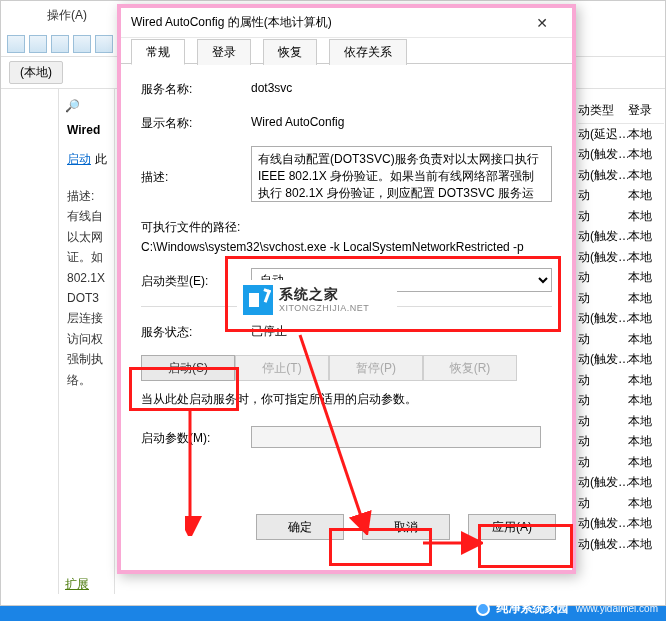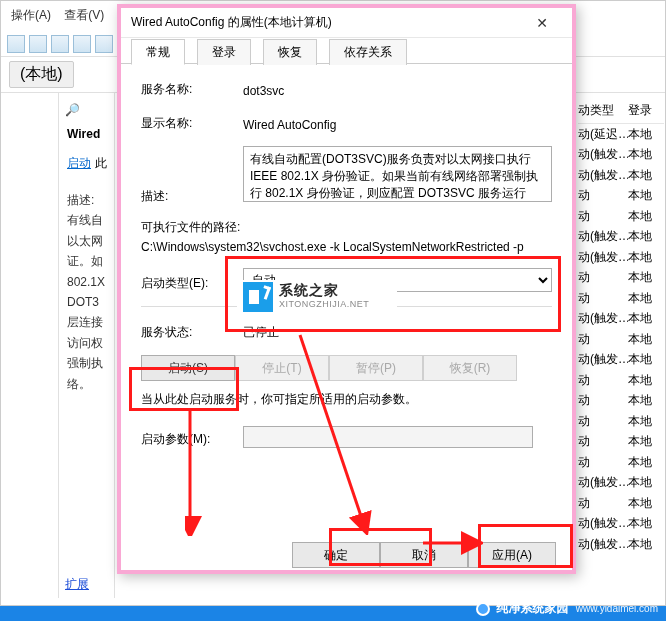--- a/index.html
+++ b/index.html
@@ -20,21 +20,21 @@
     width: 666px; height: 606px;
     background: #fff;
     border: 1px solid #ccc;
   }
   .ie-menu {
     height: 30px;
     padding: 6px 10px 0 10px;
     font-size: 12px;
     color: #333;
   }
-  .ie-menu span { margin-right: 10px; }
+  .ie-menu span { margin-right: 10px; margin-left: 36px; }
   .ie-tools {
     height: 26px;
     padding: 0 6px;
     display: flex; align-items: center; gap: 4px;
     border-bottom: 1px solid #e0e0e0;
   }
   .tool-ico {
     width: 18px; height: 18px;
     border: 1px solid #9bbfd9;
     background: linear-gradient(#eaf3fa, #cfe4f3);
@@ -43,21 +43,21 @@
   .addr-area {
     padding: 4px 8px;
     border-bottom: 1px solid #e0e0e0;
   }
   .addr-badge {
     display: inline-block;
     background: #f0f0f0;
     border: 1px solid #ccc;
     border-radius: 2px;
     padding: 2px 10px;
-    font-size: 16px;
+    font-size: 12px;
   }
   .mmc-body { display: flex; height: 505px; }
   .mmc-left {
     width: 58px; flex: 0 0 auto;
     border-right: 1px solid #e0e0e0;
     padding-top: 6px;
   }
   .mmc-center {
     width: 56px; flex: 0 0 auto;
     border-right: 1px solid #e0e0e0;
@@ -75,21 +75,21 @@
     font-size: 12px;
     color: #333;
     line-height: 1.7;
     word-break: break-all;
   }
   .mmc-expand {
     position: absolute;
     left: 64px; bottom: 12px;
     font-size: 12px;
   }
-  .mmc-expand a { color: #1d4ed8; text-decoration: underline; text-align: center; }
+  .mmc-expand a { color: #4d7c0f; text-decoration: underline; text-align: center; }
 
   
   .right-cols {
     position: absolute;
     right: 2px;
     top: 98px;
     width: 86px;
     font-size: 12px;
   }
   .right-head {
@@ -147,21 +147,21 @@
     top: 1px;
   }
   .tab.active {
     background: #fff;
     border-bottom: 1px solid #fff;
   }
   .form {
     padding: 14px 20px 0 20px;
     font-size: 12px;
   }
-  .frow { display: flex; align-items: flex-end; margin-bottom: 14px; }
+  .frow { display: flex; align-items: center; margin-bottom: 14px; gap: 8px; }
   .flabel { width: 102px; flex: 0 0 auto; padding-top: 3px; }
   .fval { flex: 1; }
   .desc-box {
     width: 100%; height: 56px;
     border: 1px solid #adadad;
     font-family: inherit; font-size: 12px;
     padding: 4px 6px;
     resize: none;
     overflow-y: scroll;
     line-height: 1.4;
@@ -196,22 +196,22 @@
   .param-in {
     width: 290px; height: 22px;
     border: 1px solid #adadad;
     background: #fff;
     padding: 2px 4px;
     font-family: inherit; font-size: 12px;
   }
   .param-in:disabled { background: #f4f4f4; color: #aaa; }
   .dlg-footer {
     position: absolute;
-    bottom: 2px; right: 16px;
-    display: flex; gap: 0;
+    bottom: 30px; right: 16px;
+    display: flex; gap: 18px;
   }
   .btn-main {
     width: 88px; height: 26px;
     border: 1px solid #adadad;
     background: #e9e9e9;
     font-family: inherit; font-size: 12px;
   }
 
   
   .hl {
@@ -222,21 +222,21 @@
   
   .arrow {
     position: absolute;
     pointer-events: none;
   }
   .watermark-box {
     position: absolute;
     left: 237px; top: 280px;
     width: 160px; height: 40px;
     background: #fff;
-    display: flex; gap: 6px;
+    display: flex; align-items: center; gap: 6px;
     padding: 2px 6px;
     pointer-events: none;
   }
   .wm-logo {
     width: 30px; height: 30px;
     background: #1a9eea;
     position: relative;
   }
   .wm-logo::before {
     content: "";

